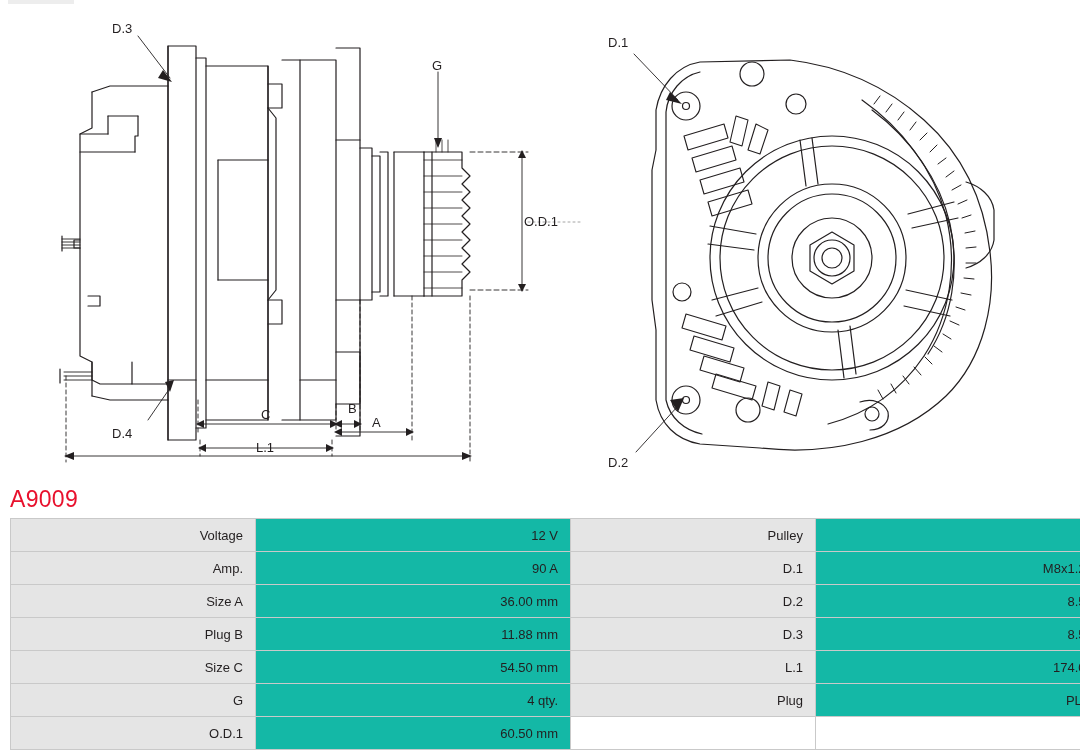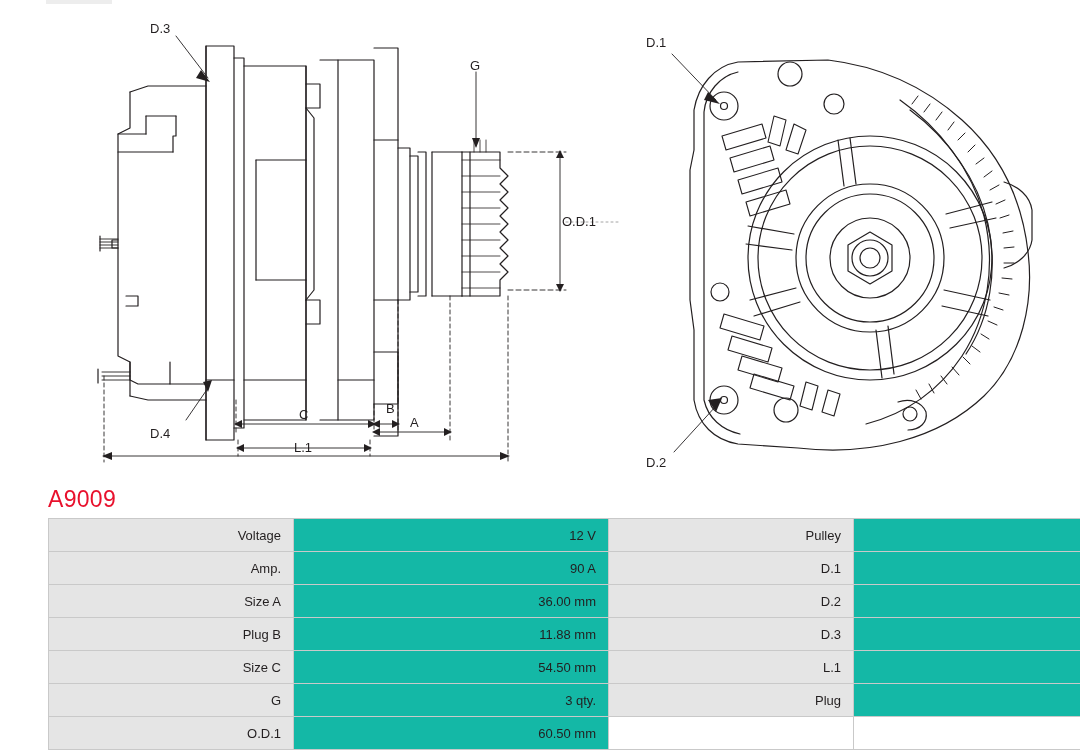--- a/index.html
+++ b/index.html
@@ -12,21 +12,20 @@
     height: 753px;
     font-family: "Liberation Sans", sans-serif;
     color: #231f20;
     position: relative;
     overflow: hidden;
   }
   #page {
     position: relative;
     width: 932px;
     height: 753px;
-    margin-left: 38px;
   }
   #diagram-area {
     position: absolute;
     left: 0;
     top: 0;
     width: 1080px;
     height: 480px;
   }
   #diagram-svg {
     display: block;
@@ -322,21 +321,21 @@
           <td class="v">8.50 mm</td>
         </tr>
         <tr>
           <td class="k">Size C</td>
           <td class="v">54.50 mm</td>
           <td class="k">L.1</td>
           <td class="v">174.00 mm</td>
         </tr>
         <tr>
           <td class="k">G</td>
-          <td class="v">3 qty.</td>
+          <td class="v">4 qty.</td>
           <td class="k">Plug</td>
           <td class="v">PL_2004</td>
         </tr>
         <tr>
           <td class="k">O.D.1</td>
           <td class="v">60.50 mm</td>
           <td class="blank-k"></td>
           <td class="empty"></td>
         </tr>
       </tbody>

